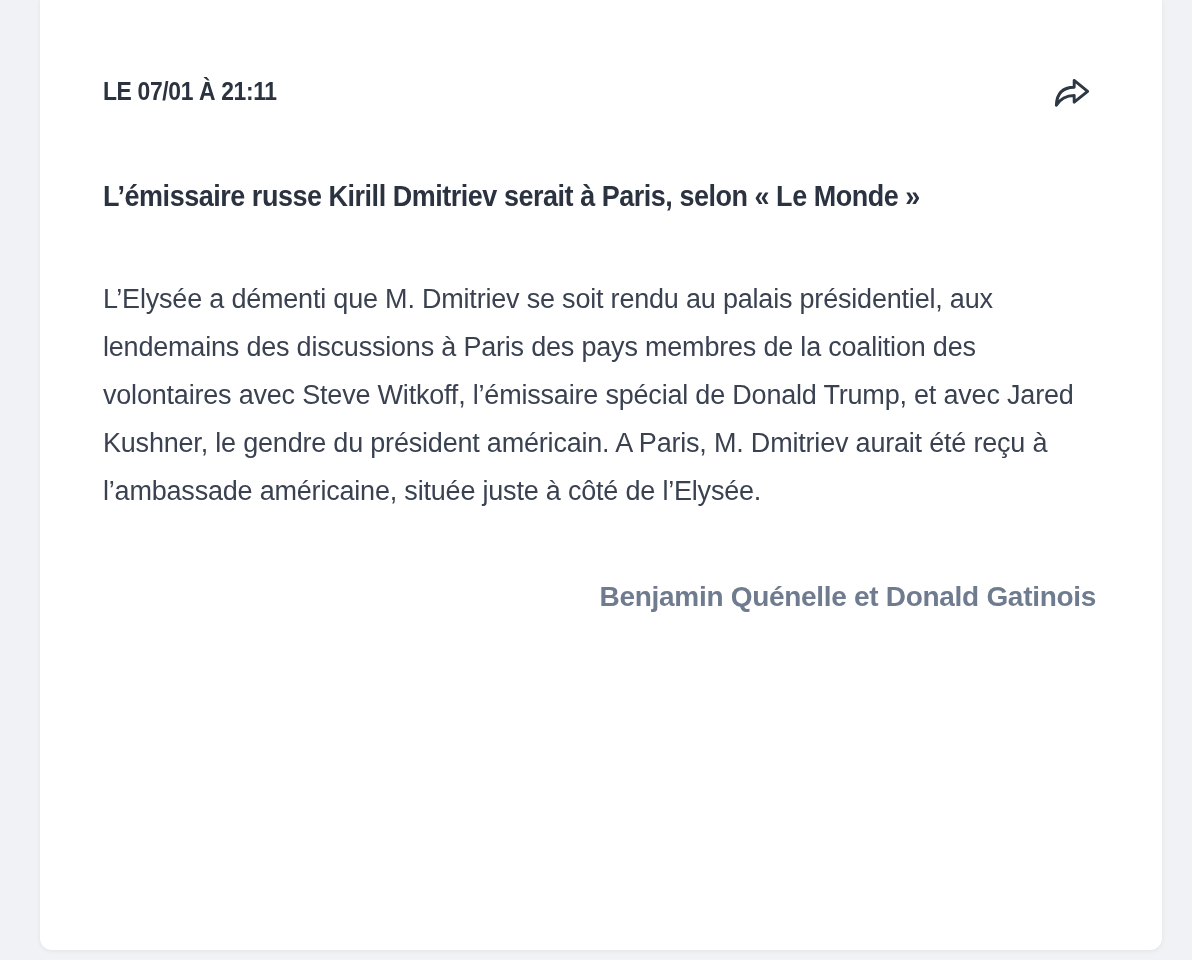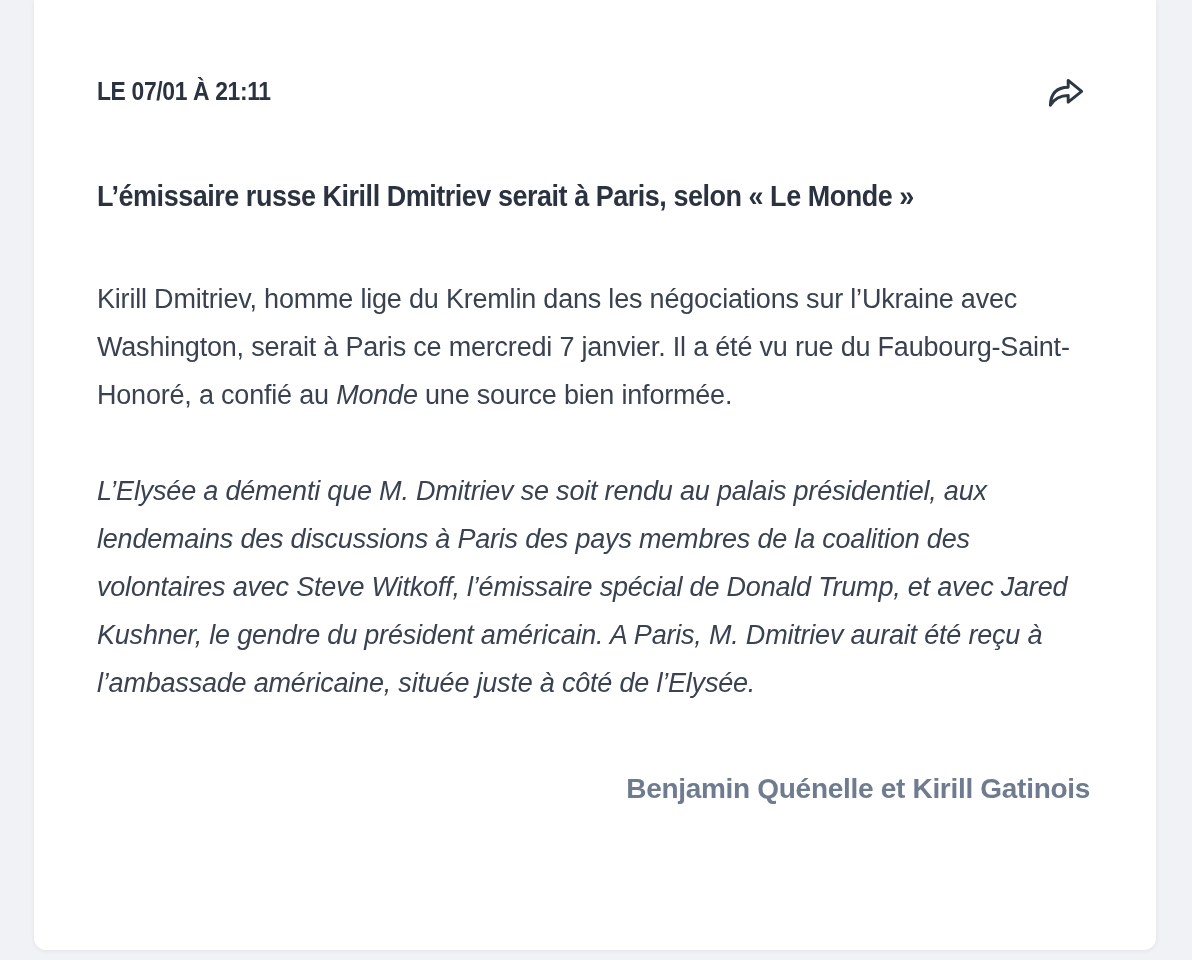--- a/index.html
+++ b/index.html
@@ -6,21 +6,21 @@
   body {
     width: 1192px;
     height: 960px;
     background: #f1f2f5;
     font-family: "Liberation Sans", "DejaVu Sans", sans-serif;
     overflow: hidden;
     position: relative;
   }
   .card {
     position: absolute;
-    left: 34px;
+    left: 40px;
     top: 0;
     width: 1122px;
     height: 950px;
     background: #ffffff;
     border-radius: 0 0 12px 12px;
     box-shadow: 0 1px 4px rgba(40,50,70,0.08);
     box-sizing: border-box;
     padding: 76px 66px 0 63px;
   }
   .post-header {
@@ -91,22 +91,21 @@
       <button class="share-btn" aria-label="Partager">
         <svg width="44" height="40" viewBox="0 0 24 22" fill="none" stroke="#2e3744" stroke-width="1.6" stroke-linejoin="round" stroke-linecap="round">
           <path d="M13.2 4.6 L20.6 10.6 L13.2 16.6 L13.2 12.9 C8.2 12.9 5.5 14.8 3.4 18.3 C3.6 11.9 7.0 8.5 13.2 8.4 Z"></path>
         </svg>
       </button>
     </header>
 
     <h2 class="post-title">L’émissaire russe Kirill Dmitriev serait à Paris, selon «&nbsp;Le Monde&nbsp;»</h2>
 
     <div class="post-body">
-      <p><span>Kirill Dmitriev, homme lige du Kremlin dans les négociations sur l’Ukraine avec Washington, serait à Paris ce mercredi 7 janvier. Il a été vu rue du Faubourg-Saint-Honoré, a confié au </span><em>Monde</em><span> une source bien informée.</span></p>
       <p>L’Elysée a démenti que M. Dmitriev se soit rendu au palais présidentiel, aux lendemains des discussions à Paris des pays membres de la coalition des volontaires avec Steve Witkoff, l’émissaire spécial de Donald Trump, et avec Jared Kushner, le gendre du président américain. A Paris, M. Dmitriev aurait été reçu à l’ambassade américaine, située juste à côté de l’Elysée.</p>
     </div>
 
     <footer class="post-footer">
-      <span class="authors">Benjamin Quénelle et Kirill Gatinois</span>
+      <span class="authors">Benjamin Quénelle et Donald Gatinois</span>
     </footer>
 
   </article>
 </div>
 
 </body></html>

